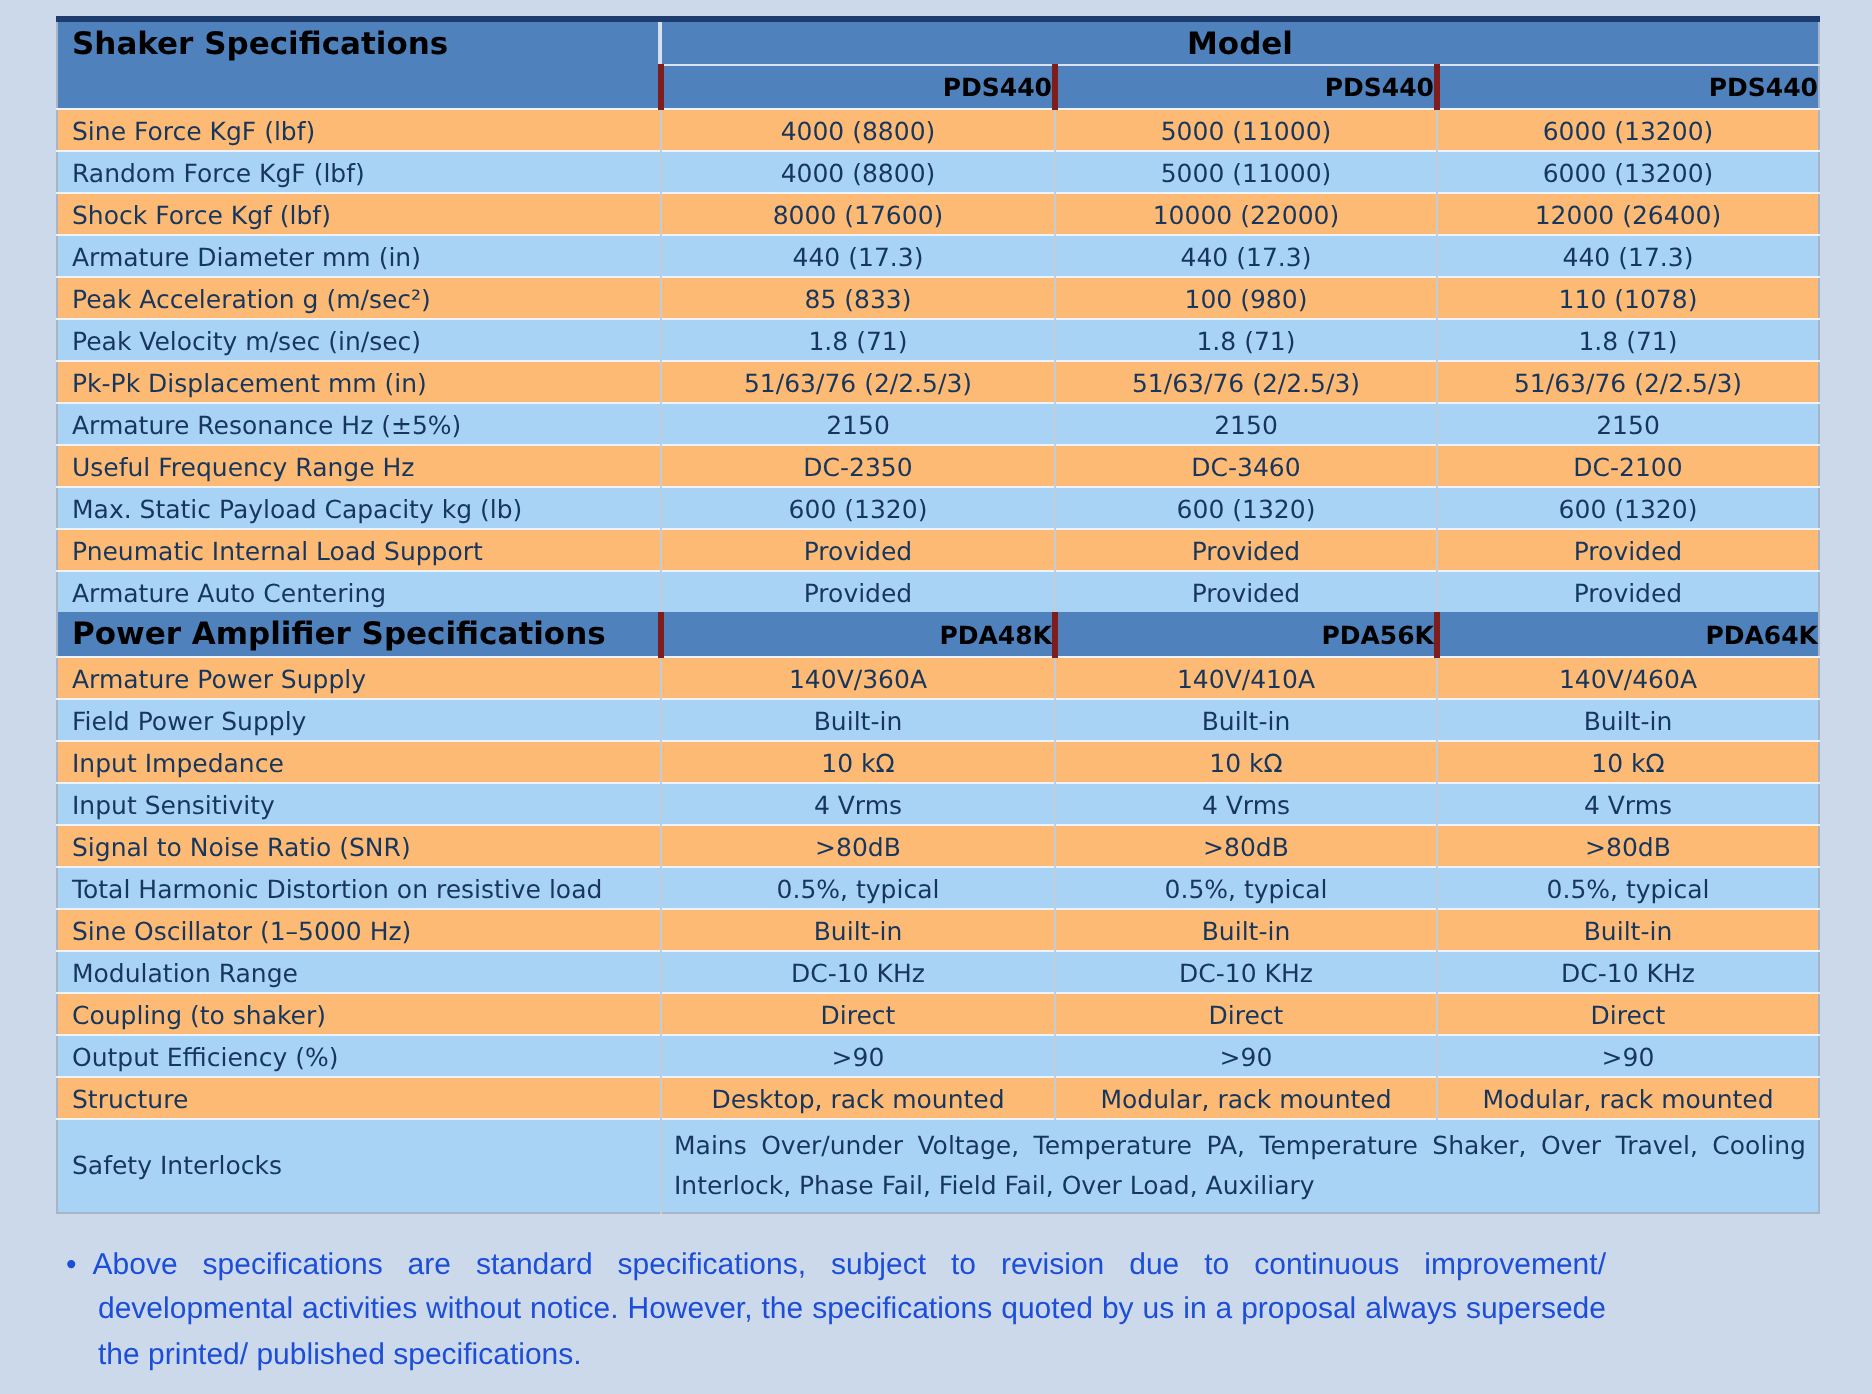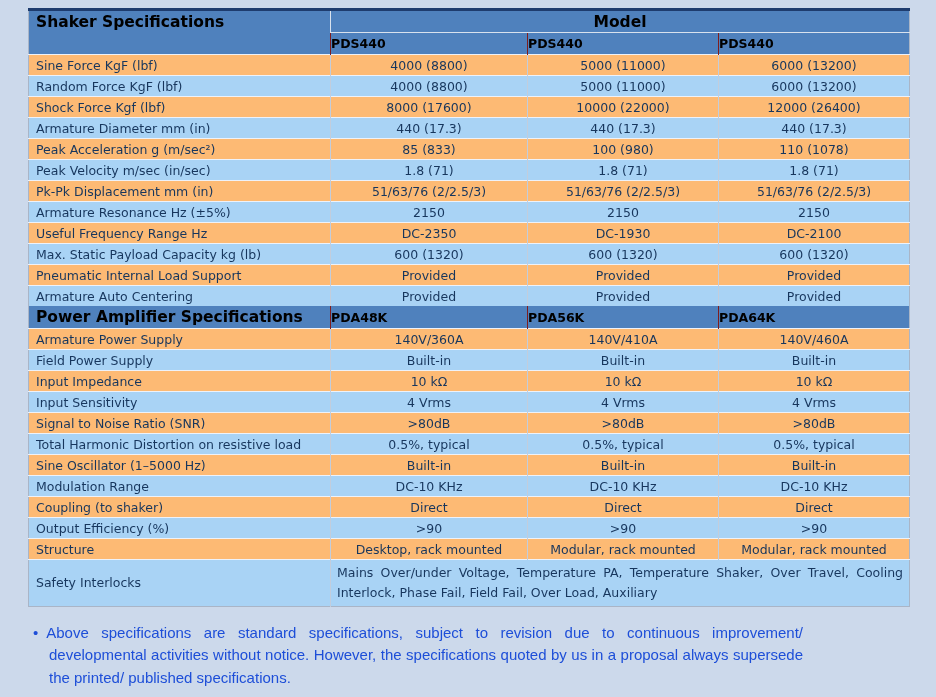--- a/index.html
+++ b/index.html
@@ -52,23 +52,23 @@
   }
   .model-cell {
     font-size: 15.5px;
     text-align: center;
     height: 21px;
     border-left: 1px solid #d9e2ee;
     border-bottom: 1px solid #d9e2ee;
   }
   .model-name {
     font-size: 12.5px;
-    text-align: left;
+    text-align: right;
     height: 21px;
-    border-left: 1px solid #7f1d1d;
+    border-left: 3px solid #7f1d1d;
   }
   .section-title-cell {
     background: #4f81bd;
     color: #000000;
     font-weight: bold;
     font-size: 15.5px;
     text-align: left;
     padding-left: 7px;
     height: 22px;
     white-space: nowrap;
@@ -184,21 +184,21 @@
         </tr>
         <tr class="data-row row-blue">
           <td class="label-cell">Armature Resonance Hz (±5%)</td>
           <td class="value-cell">2150</td>
           <td class="value-cell">2150</td>
           <td class="value-cell">2150</td>
         </tr>
         <tr class="data-row row-light">
           <td class="label-cell">Useful Frequency Range Hz</td>
           <td class="value-cell">DC-2350</td>
-          <td class="value-cell">DC-1930</td>
+          <td class="value-cell">DC-3460</td>
           <td class="value-cell">DC-2100</td>
         </tr>
         <tr class="data-row row-blue">
           <td class="label-cell">Max. Static Payload Capacity kg (lb)</td>
           <td class="value-cell">600 (1320)</td>
           <td class="value-cell">600 (1320)</td>
           <td class="value-cell">600 (1320)</td>
         </tr>
         <tr class="data-row row-light">
           <td class="label-cell">Pneumatic Internal Load Support</td>

